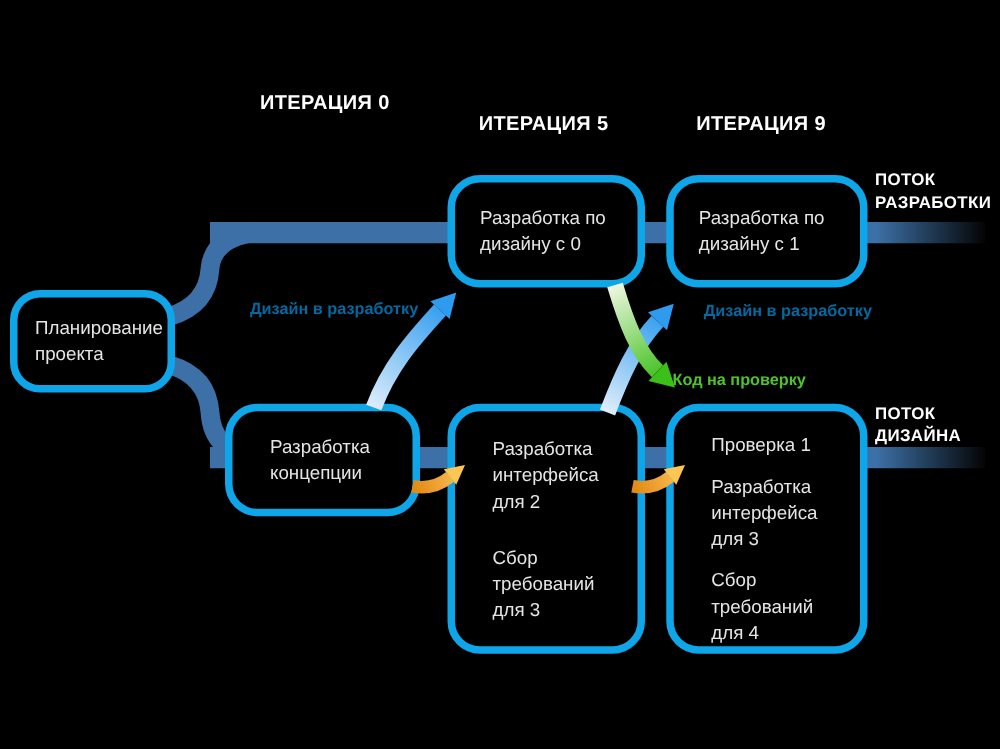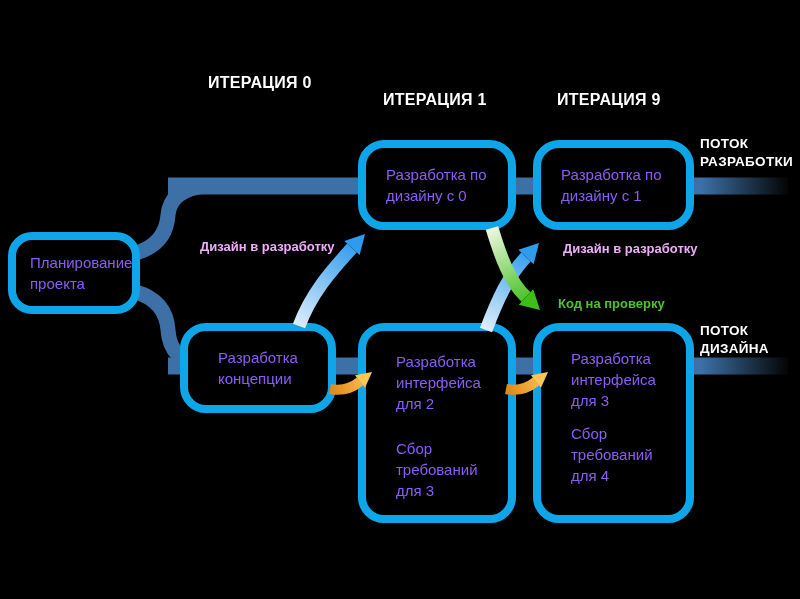--- a/index.html
+++ b/index.html
@@ -4,22 +4,22 @@
 <style>
   html, body { margin:0; padding:0; background:#000; }
   body { width:800px; height:599px; font-family:"Liberation Sans", sans-serif; }
   .stage { position:relative; width:800px; height:599px; background:#000; overflow:hidden; }
   .layer { position:absolute; left:0; top:0; width:800px; height:599px; }
   svg.layer { pointer-events:none; }
 
   
   .node {
     position:absolute; box-sizing:border-box;
-    border:8px solid #0ea5e9; border-radius:26px;
-    background:#000; color:#8b5cf6;
+    border:6px solid #0ea5e9; border-radius:26px;
+    background:#000; color:#e5e5e5;
     display:flex; flex-direction:column; justify-content:center;
     z-index:2;
   }
   .node p { margin:0; white-space:pre-line; font-size:15px; line-height:21px; font-weight:normal; }
   #node-planning { left:8px;   top:232px; width:132px; height:82px;  padding-left:14px; border-radius:24px; }
   #node-dev1     { left:358px; top:140px; width:158px; height:90px;  padding-left:20px; }
   #node-dev2     { left:533px; top:140px; width:161px; height:90px;  padding-left:20px; }
   #node-des0     { left:180px; top:323px; width:156px; height:90px;  padding-left:30px; }
   #node-des1     { left:358px; top:323px; width:158px; height:200px; padding:20px 4px 8px 30px; justify-content:flex-start; }
   #node-des2     { left:533px; top:323px; width:161px; height:200px; padding:17px 4px 8px 30px; justify-content:flex-start; }
@@ -29,25 +29,25 @@
   
   .hdr { position:absolute; color:#fff; font-weight:bold; font-size:16px; letter-spacing:0.3px; z-index:3; }
   #hdr0 { left:208px; top:74px; }
   #hdr1 { left:383px; top:91px; }
   #hdr2 { left:557px; top:91px; }
   .streamlbl { position:absolute; color:#fff; font-weight:bold; font-size:13.5px;
                line-height:18px; white-space:pre-line; letter-spacing:0.3px; z-index:3; }
   #lbl-stream-dev { left:700px; top:135px; }
   #lbl-stream-des { left:700px; top:322px; }
   .alabel { position:absolute; font-weight:bold; font-size:13px; z-index:3; }
-  .alabel.blue  { color:#f0abfc; }
+  .alabel.blue  { color:#0369a1; }
   .alabel.green { color:#4fc32a; }
   #lbl-d2d-1 { left:200px; top:239px; }
   #lbl-d2d-2 { left:563px; top:241px; }
-  #lbl-code  { left:558px; top:296px; }
+  #lbl-code  { left:538px; top:296px; }
 </style>
 </head>
 <body>
 
 <div class="stage">
 
   <svg class="layer" viewBox="0 0 800 599">
     <defs>
       <linearGradient id="fadeH" gradientUnits="userSpaceOnUse" x1="168" y1="0" x2="788" y2="0">
         <stop offset="0" stop-color="#3c70a6"></stop>
@@ -79,30 +79,31 @@
   </div>
   <div class="node" id="node-des1">
     <p>Разработка
 интерфейса
 для 2</p>
     <p>Сбор
 требований
 для 3</p>
   </div>
   <div class="node" id="node-des2">
+    <p>Проверка 1</p>
     <p>Разработка
 интерфейса
 для 3</p>
     <p>Сбор
 требований
 для 4</p>
   </div>
 
   <div class="hdr" id="hdr0">ИТЕРАЦИЯ 0</div>
-  <div class="hdr" id="hdr1">ИТЕРАЦИЯ 1</div>
+  <div class="hdr" id="hdr1">ИТЕРАЦИЯ 5</div>
   <div class="hdr" id="hdr2">ИТЕРАЦИЯ 9</div>
 
   <div class="streamlbl" id="lbl-stream-dev">ПОТОК
 РАЗРАБОТКИ</div>
   <div class="streamlbl" id="lbl-stream-des">ПОТОК
 ДИЗАЙНА</div>
 
   <div class="alabel blue" id="lbl-d2d-1">Дизайн в разработку</div>
   <div class="alabel blue" id="lbl-d2d-2">Дизайн в разработку</div>
   <div class="alabel green" id="lbl-code">Код на проверку</div>

